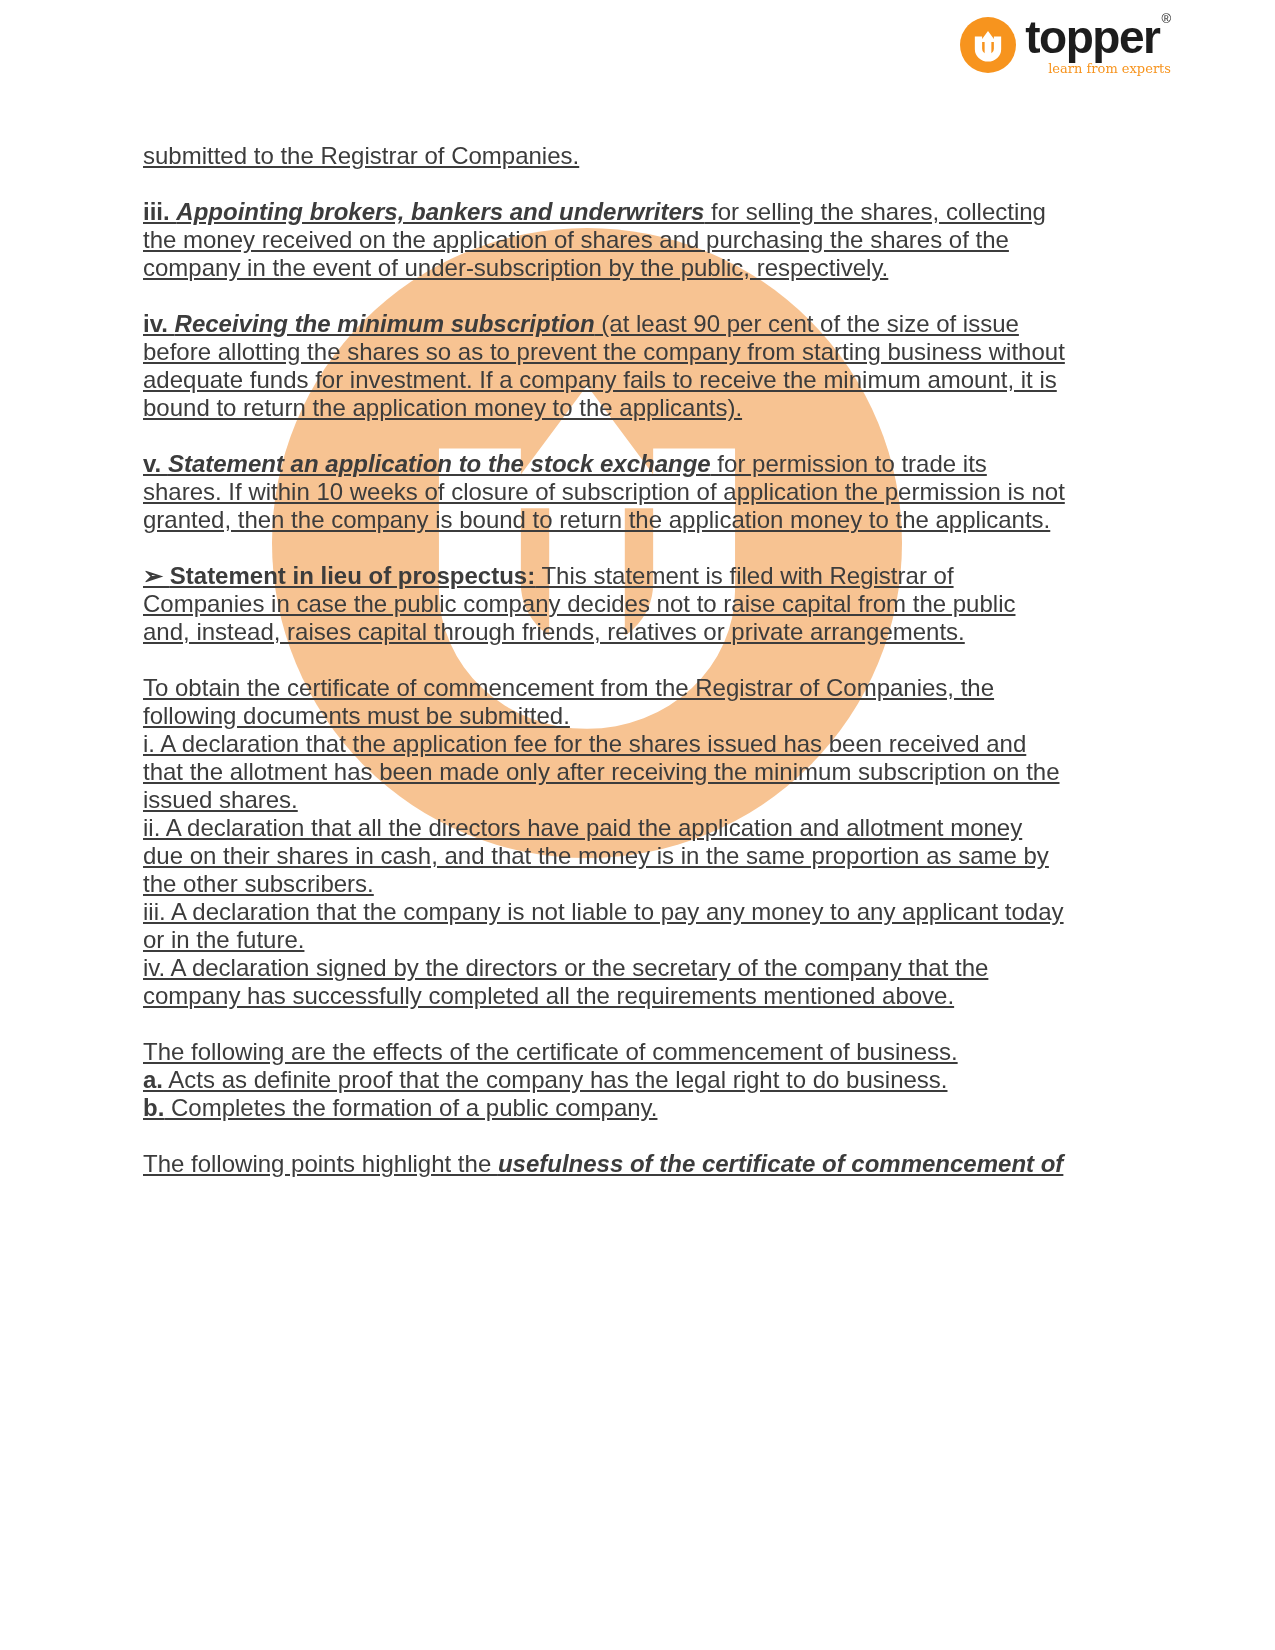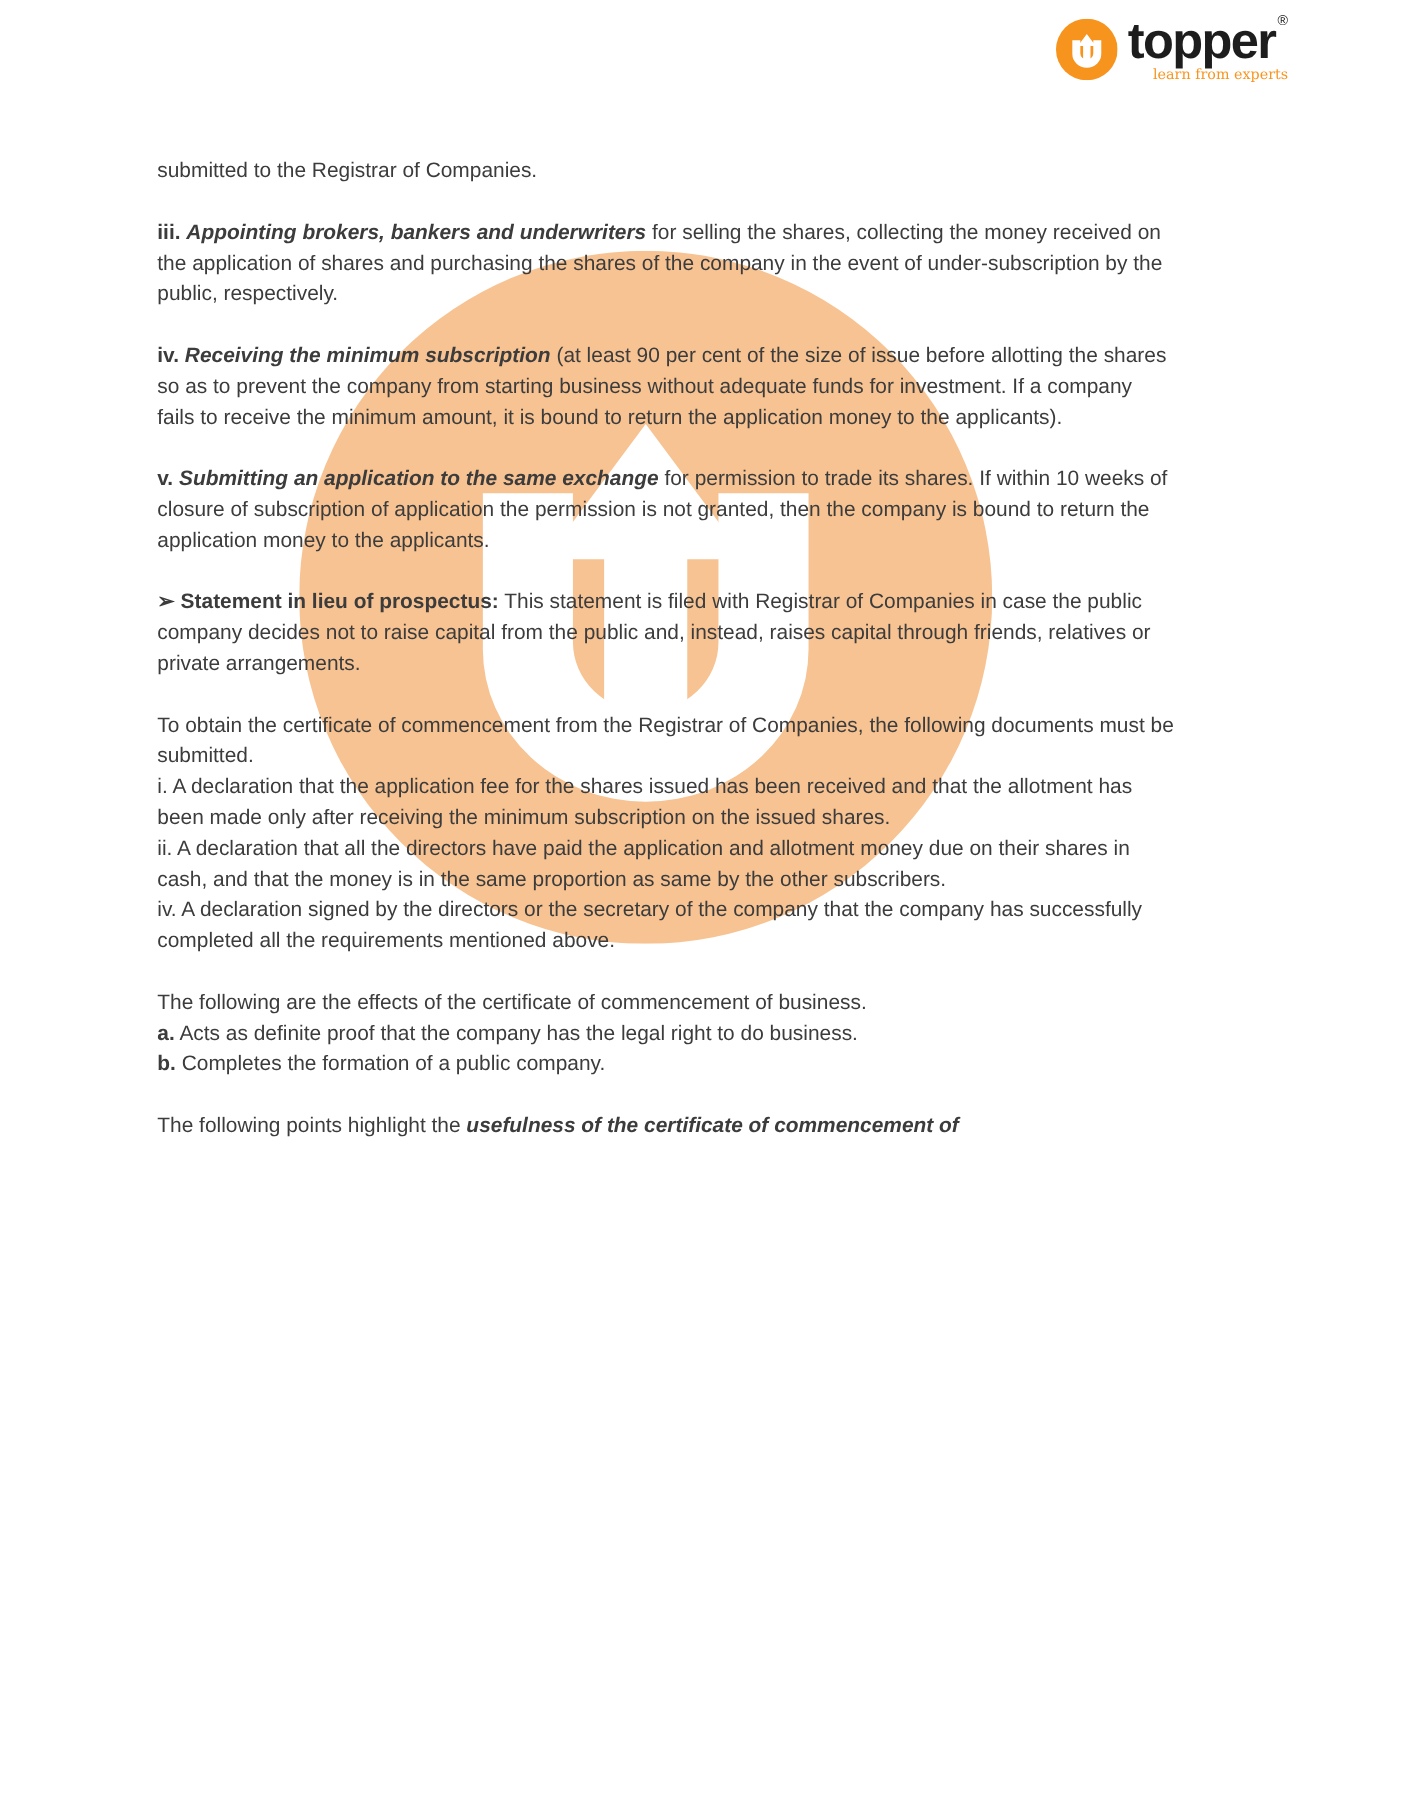--- a/index.html
+++ b/index.html
@@ -73,22 +73,23 @@
   }
 
   
   .content {
     position: absolute;
     left: 143px;
     top: 142px;
     width: 925px;
     z-index: 1;
     color: var(--text-color, #3c3c3c);
-    font-size: 19px;
+    font-size: 24px;
     line-height: 28px;
+    text-decoration: underline;
   }
   .group { margin: 0 0 28px 0; }
   .para  { margin: 0; }
   .s-normal     { font-weight: 400; font-style: normal; }
   .s-bold       { font-weight: 700; font-style: normal; }
   .s-bolditalic { font-weight: 700; font-style: italic; }
 </style>
 </head>
 <body>
 
@@ -123,29 +124,30 @@
       <div class="group">
         <p class="para"><span class="s-normal">submitted to the Registrar of Companies.</span></p>
       </div>
       <div class="group">
         <p class="para"><span class="s-bold">iii. </span><span class="s-bolditalic">Appointing brokers, bankers and underwriters</span><span class="s-normal"> for selling the shares, collecting the money received on the application of shares and purchasing the shares of the company in the event of under-subscription by the public, respectively.</span></p>
       </div>
       <div class="group">
         <p class="para"><span class="s-bold">iv. </span><span class="s-bolditalic">Receiving the minimum subscription</span><span class="s-normal"> (at least 90 per cent of the size of issue before allotting the shares so as to prevent the company from starting business without adequate funds for investment. If a company fails to receive the minimum amount, it is bound to return the application money to the applicants).</span></p>
       </div>
       <div class="group">
-        <p class="para"><span class="s-bold">v. </span><span class="s-bolditalic">Submitting an application to the same exchange</span><span class="s-normal"> for permission to trade its shares. If within 10 weeks of closure of subscription of application the permission is not granted, then the company is bound to return the application money to the applicants.</span></p>
+        <p class="para"><span class="s-bold">v. </span><span class="s-bolditalic">Statement an application to the stock exchange</span><span class="s-normal"> for permission to trade its shares. If within 10 weeks of closure of subscription of application the permission is not granted, then the company is bound to return the application money to the applicants.</span></p>
       </div>
       <div class="group">
         <p class="para"><span class="s-bold">➢ </span><span class="s-bold">Statement in lieu of prospectus:</span><span class="s-normal"> This statement is filed with Registrar of Companies in case the public company decides not to raise capital from the public and, instead, raises capital through friends, relatives or private arrangements.</span></p>
       </div>
       <div class="group">
         <p class="para"><span class="s-normal">To obtain the certificate of commencement from the Registrar of Companies, the following documents must be submitted.</span></p>
         <p class="para"><span class="s-normal">i. A declaration that the application fee for the shares issued has been received and that the allotment has been made only after receiving the minimum subscription on the issued shares.</span></p>
         <p class="para"><span class="s-normal">ii. A declaration that all the directors have paid the application and allotment money due on their shares in cash, and that the money is in the same proportion as same by the other subscribers.</span></p>
+        <p class="para"><span class="s-normal">iii. A declaration that the company is not liable to pay any money to any applicant today or in the future.</span></p>
         <p class="para"><span class="s-normal">iv. A declaration signed by the directors or the secretary of the company that the company has successfully completed all the requirements mentioned above.</span></p>
       </div>
       <div class="group">
         <p class="para"><span class="s-normal">The following are the effects of the certificate of commencement of business.</span></p>
         <p class="para"><span class="s-bold">a.</span><span class="s-normal"> Acts as definite proof that the company has the legal right to do business.</span></p>
         <p class="para"><span class="s-bold">b.</span><span class="s-normal"> Completes the formation of a public company.</span></p>
       </div>
       <div class="group">
         <p class="para"><span class="s-normal">The following points highlight the </span><span class="s-bolditalic">usefulness of the certificate of commencement of</span></p>
       </div>

